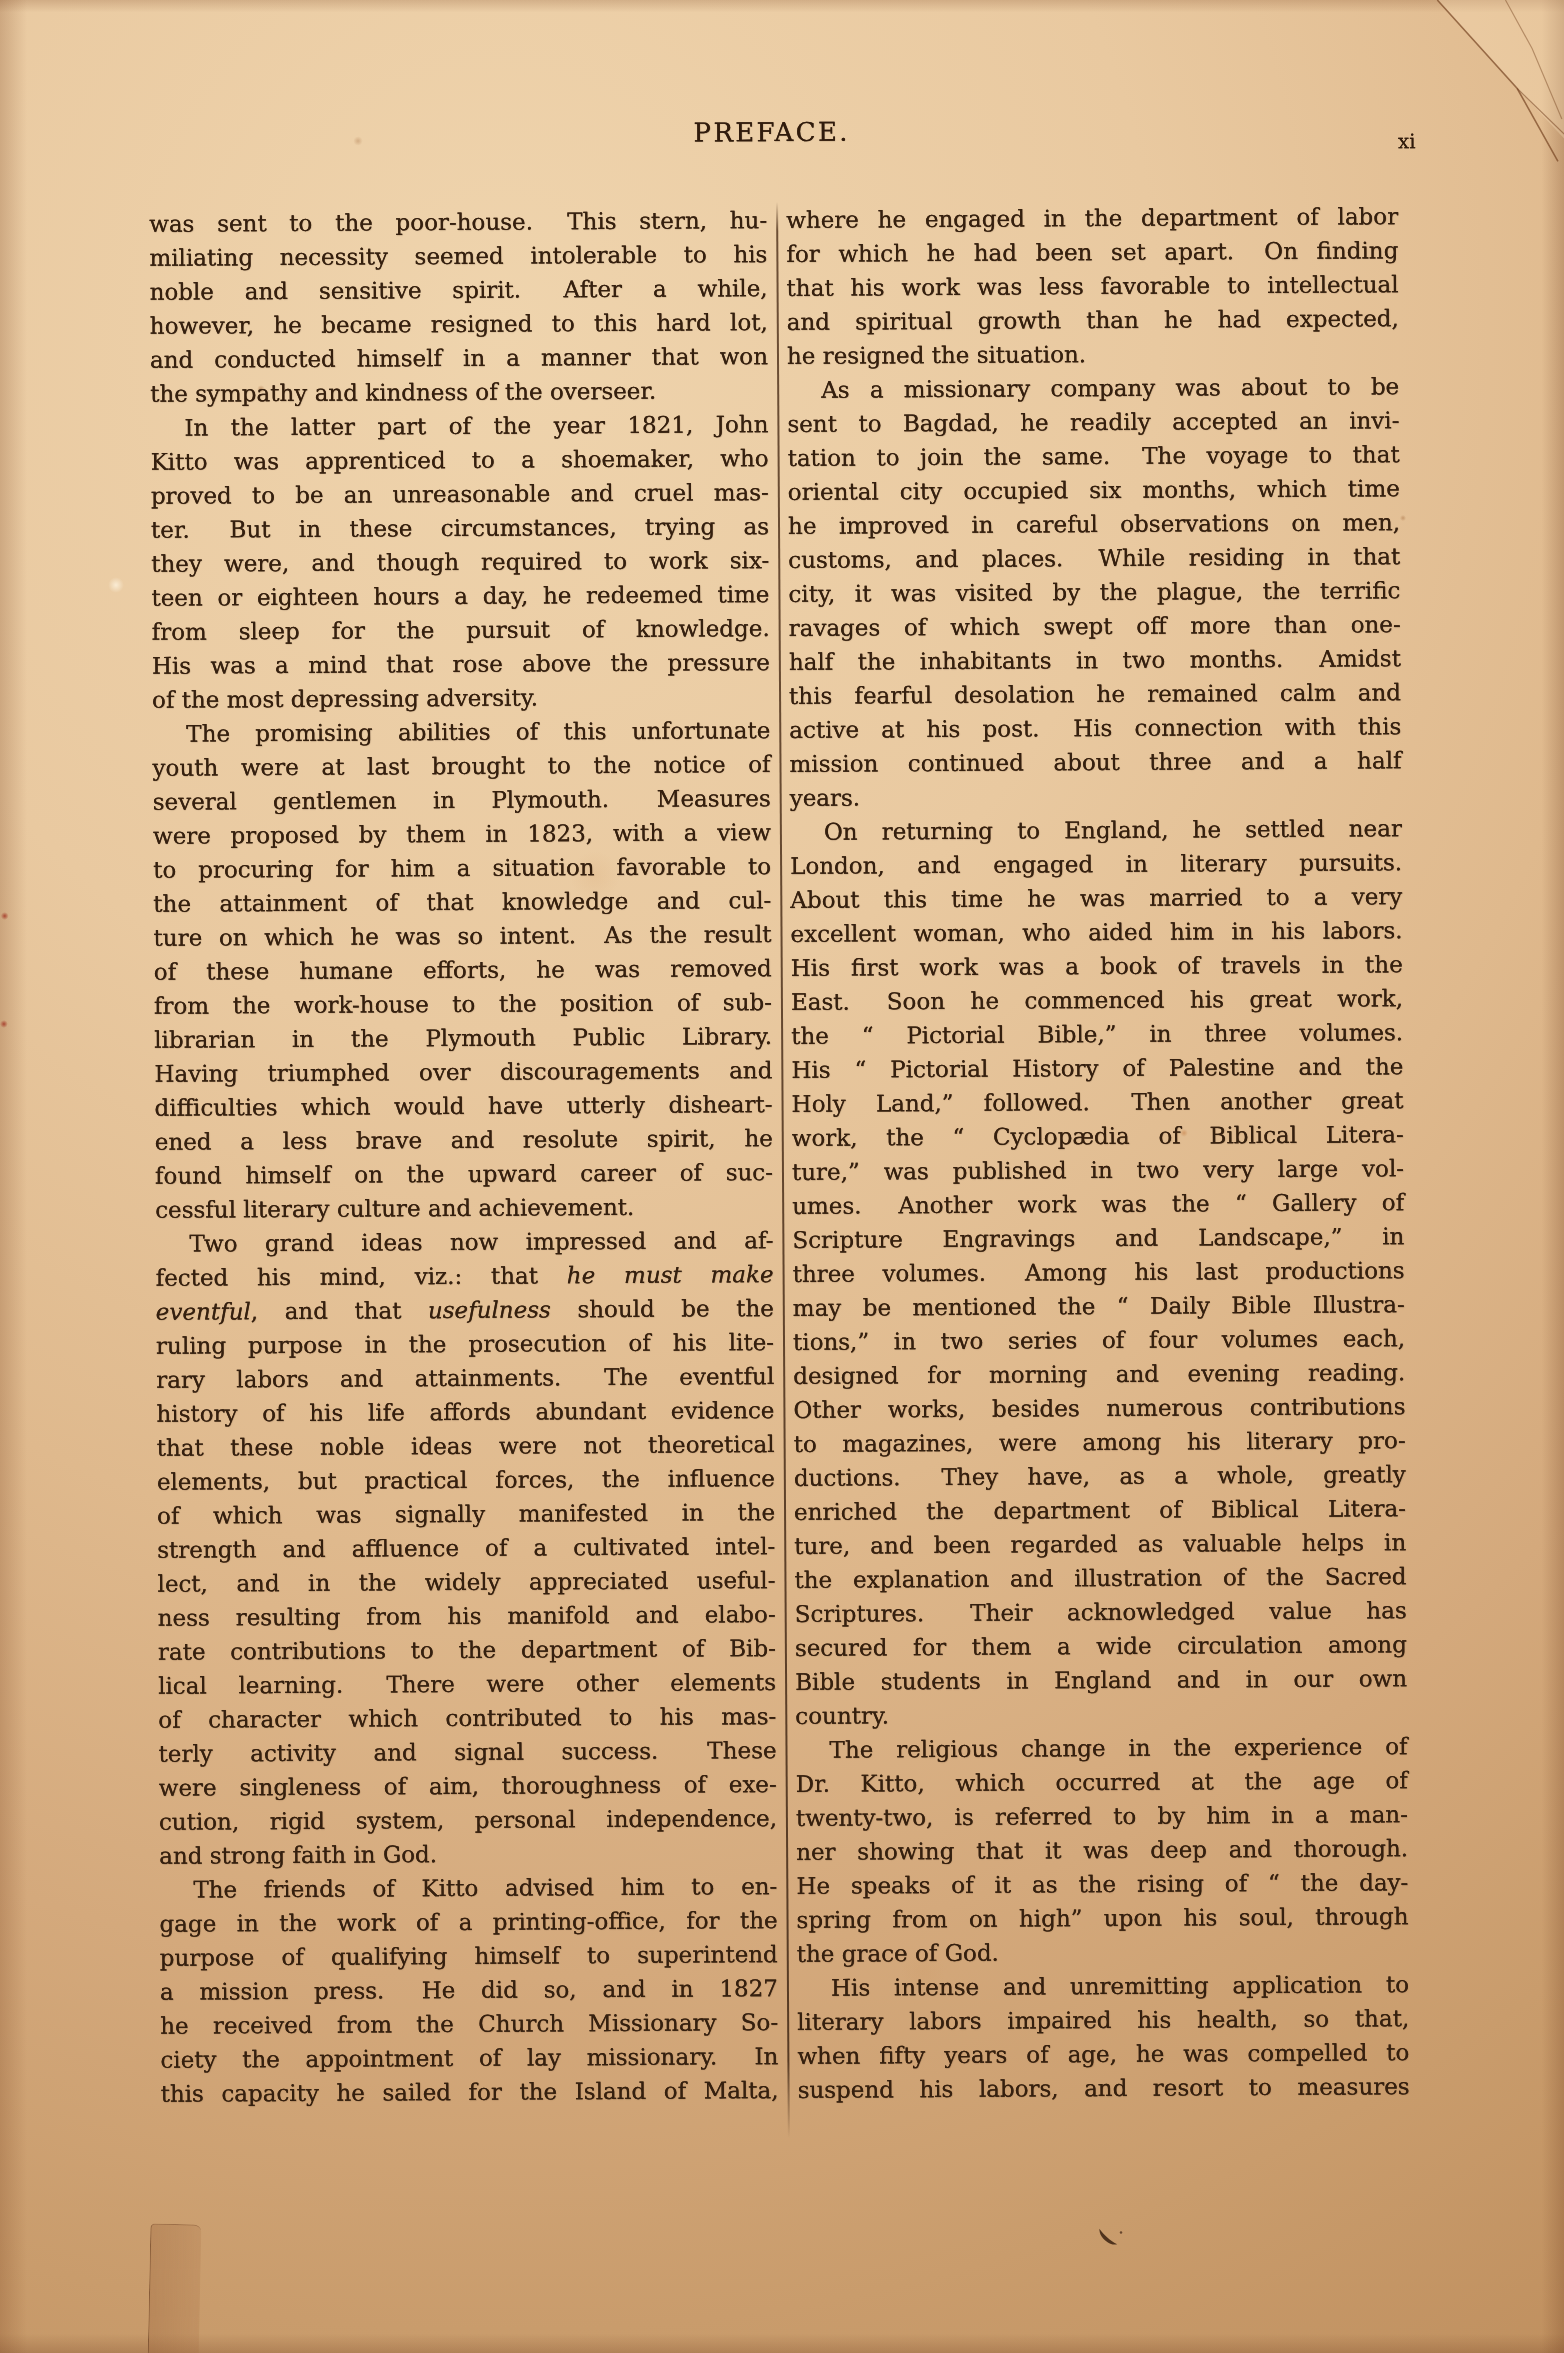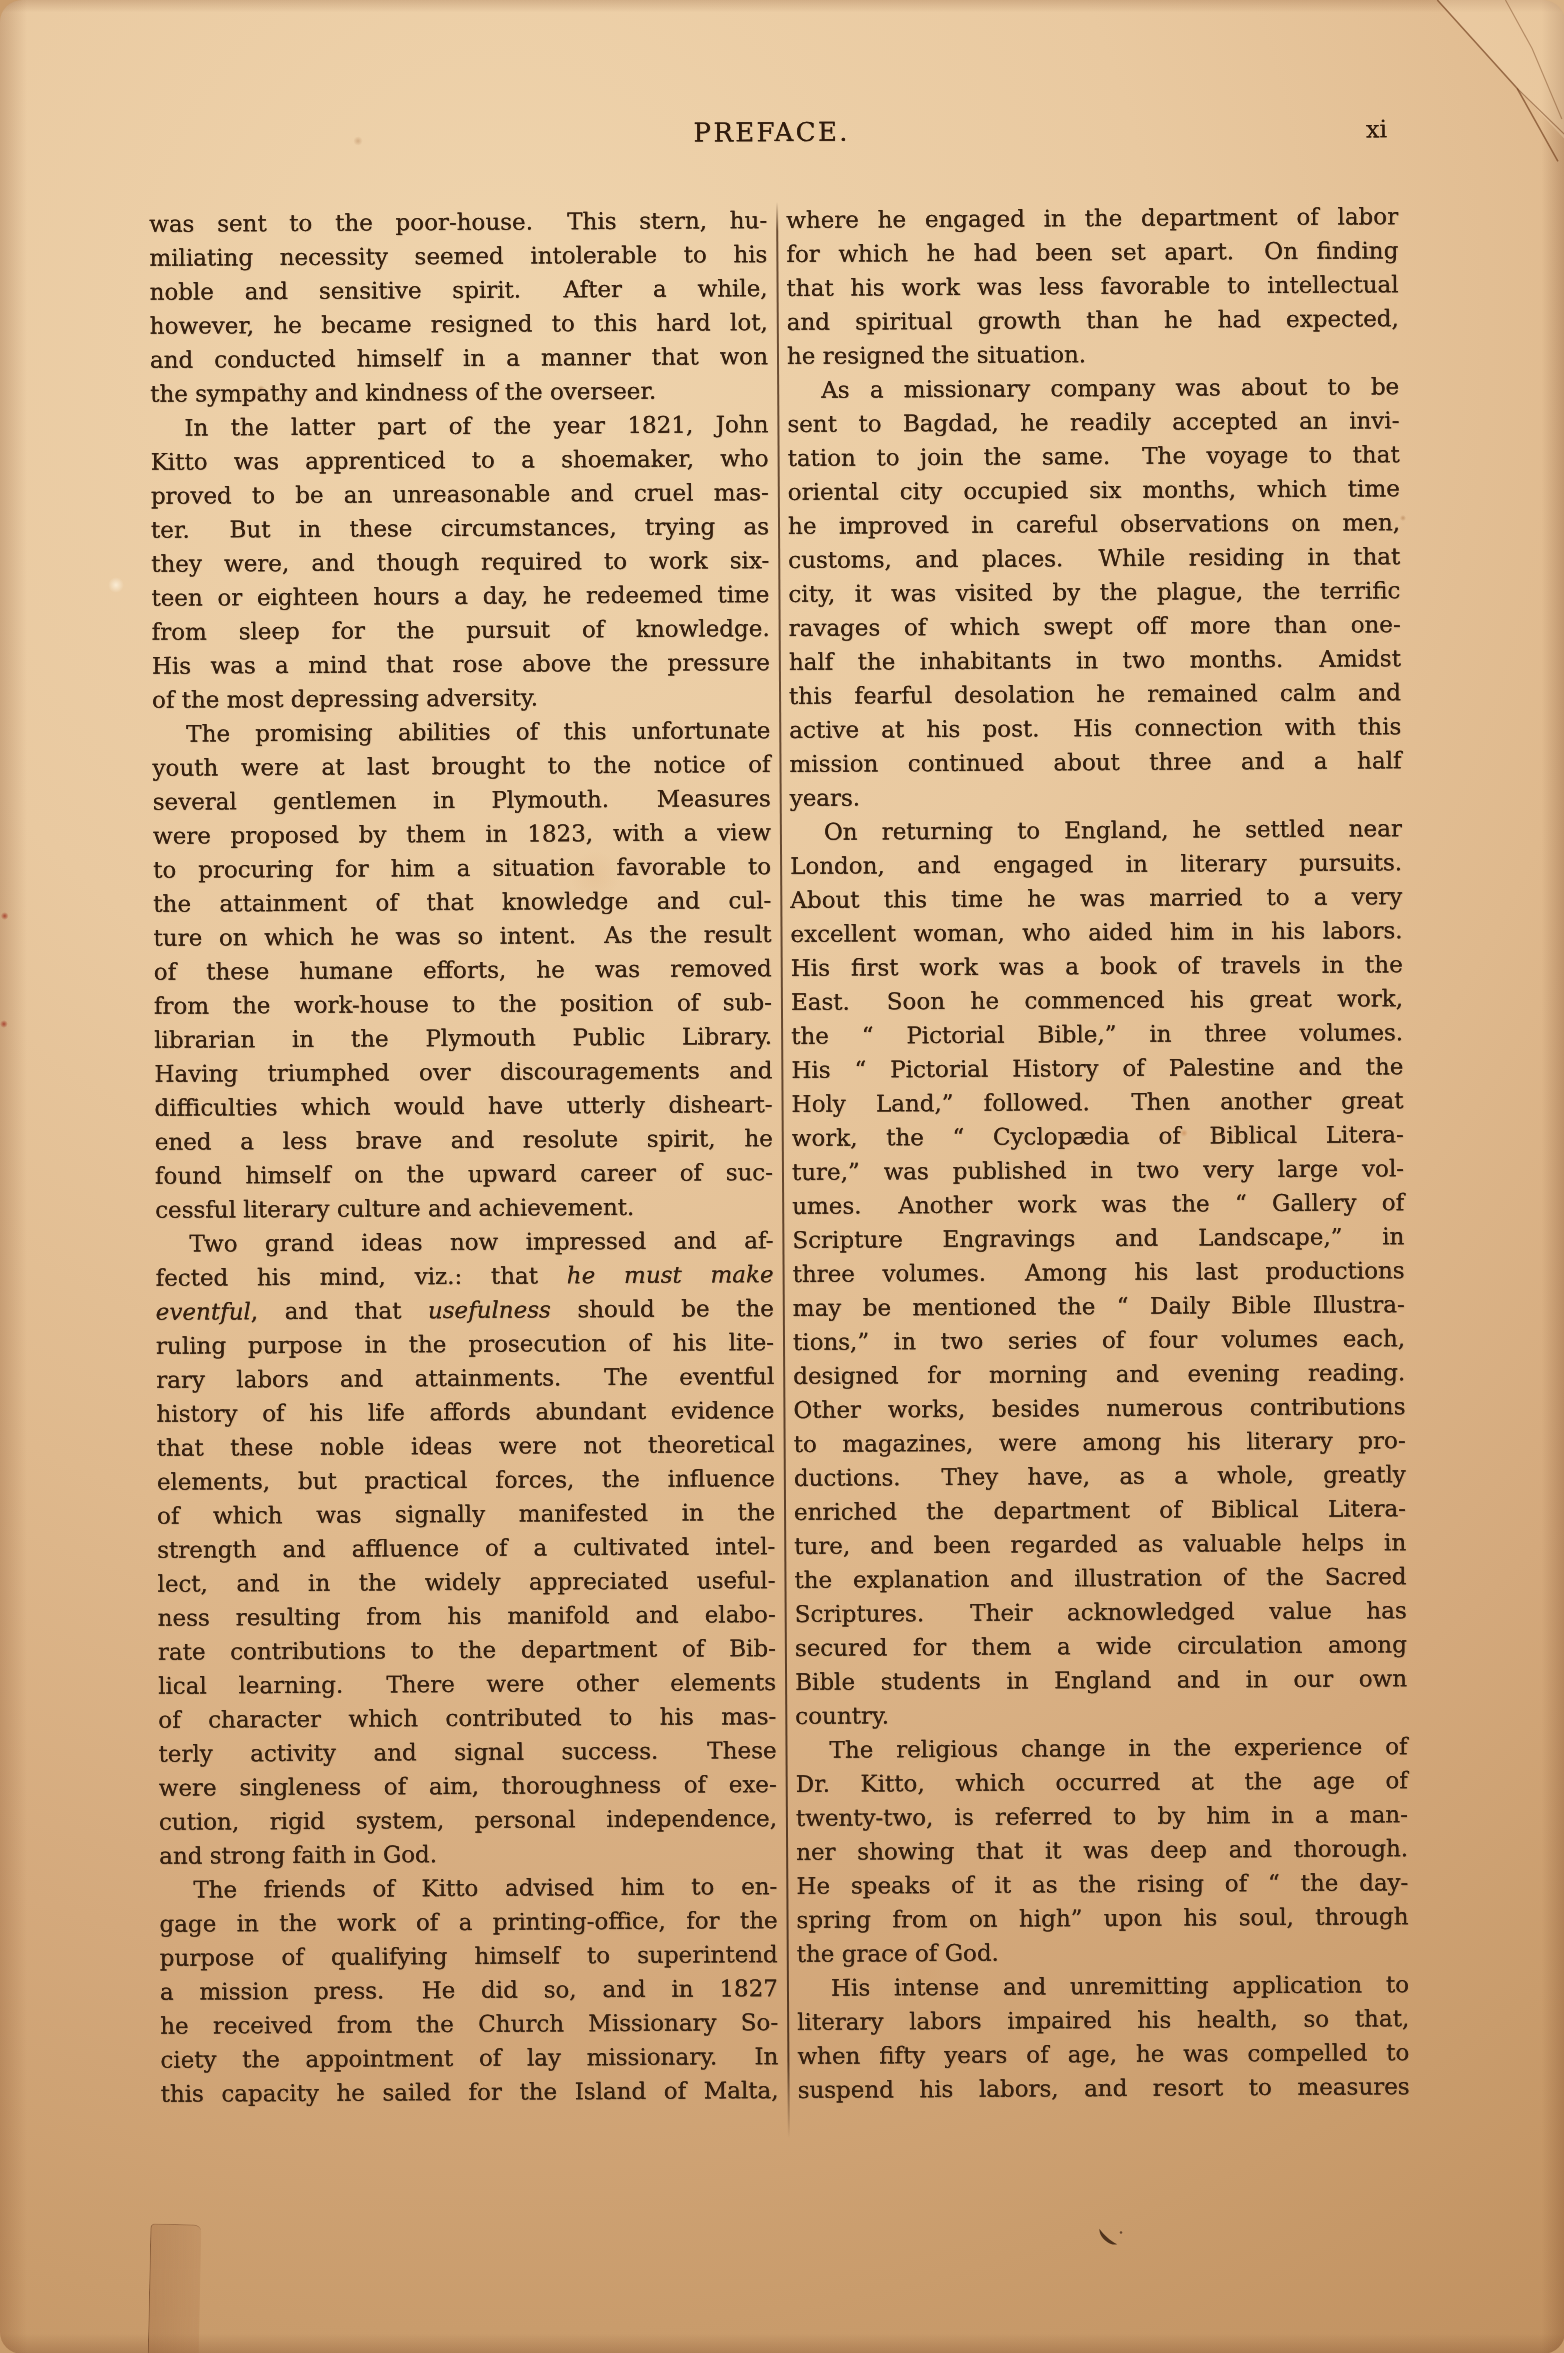--- a/index.html
+++ b/index.html
@@ -19,36 +19,35 @@
       radial-gradient(circle 4.7px  at 579px 734px,  rgba(160,100,55,.22), rgba(160,100,55,0) 5.5px),
       radial-gradient(circle 3.1px  at 4.7px 916px,   rgba(163,53,36,.85),  rgba(163,53,36,0) 3.9px),
       radial-gradient(circle 3.1px  at 3.9px 1024px,   rgba(163,53,36,.85),  rgba(163,53,36,0) 3.9px),
       radial-gradient(circle 23.5px at 595px 876px, rgba(205,150,95,.14), rgba(205,150,95,0) 25px),
       radial-gradient(circle 20.3px at 923px 1972px,rgba(200,145,90,.12), rgba(200,145,90,0) 22px),
       linear-gradient(to right,  rgba(120,65,30,.25), rgba(120,65,30,0) 27px),
       linear-gradient(to left,   rgba(105,55,25,.28), rgba(105,55,25,0) 23.5px),
       linear-gradient(to bottom, rgba(120,65,30,.22), rgba(120,65,30,0) 12.5px),
       linear-gradient(to top,    rgba(100,50,22,.25), rgba(100,50,22,0) 20.3px),
       radial-gradient(140% 100% at 32% 14%, #efd4ad 0%, #e9c9a0 30%, #dfb98d 52%, #d4a97c 70%, #c99c6c 85%, #bf8f5e 100%);
-    border-radius: 22px;
   }
   .content{
     position:absolute;left:0;top:0;width:1565px;height:2354px;
     transform:rotate(-0.35deg);
     color:#35200f;
   }
   .running-title{
     position:absolute;top:117px;left:156px;width:1244px;
     text-align:center;font-size:26px;letter-spacing:2.3px;
     color:#301b0c;
     text-shadow:0 0 0.6px rgba(48,27,12,.9), 0.4px 0.4px 0.8px rgba(48,27,12,.3);
   }
   .folio{
-    position:absolute;top:119px;left:1344px;width:78px;
-    text-align:center;font-size:24px;color:#301b0c;
+    position:absolute;top:133px;left:1344px;width:78px;
+    text-align:right;font-size:20px;color:#301b0c;
     text-shadow:0 0 0.6px rgba(48,27,12,.9);
   }
   .col{
     position:absolute;top:203px;
     font-size:23px;
     text-shadow:0 0 0.6px rgba(50,26,10,.85), 0.4px 0.5px 0.8px rgba(50,26,10,.3);
   }
   .col-left{left:155px;width:618px;}
   .col-right{left:792px;width:612px;}
   .divider{

